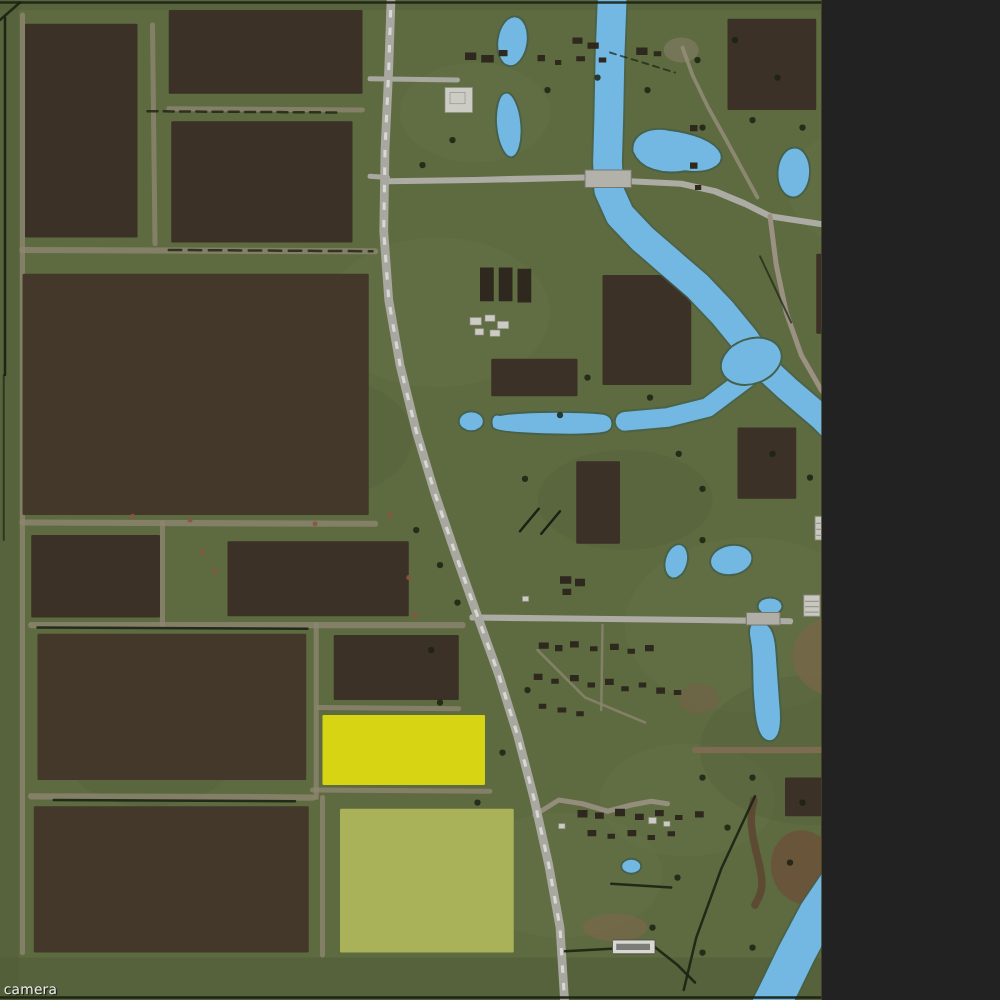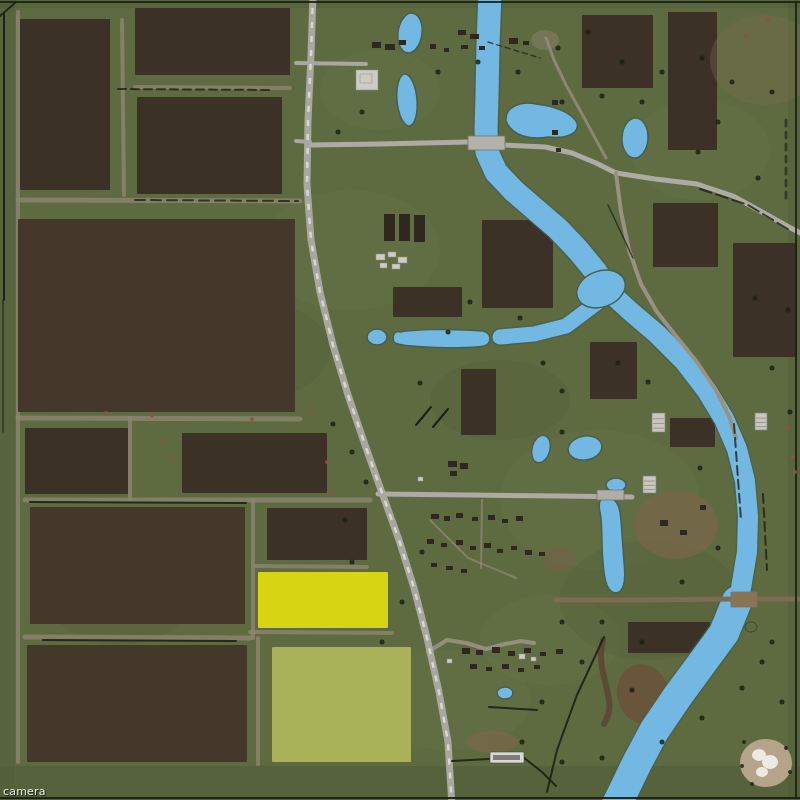--- a/index.html
+++ b/index.html
@@ -1,16 +1,16 @@
 <!DOCTYPE html>
 <html><head>
 <meta charset="utf-8">
 <style>
   html,body{margin:0;padding:0;background:#222;}
-  #viewport{position:relative;width:800px;height:800px;overflow:hidden;background:#a16207;font-family:"DejaVu Sans",sans-serif;text-align:center;}
+  #viewport{position:relative;width:657px;height:800px;overflow:hidden;background:#a16207;font-family:"DejaVu Sans",sans-serif;text-align:center;}
   #map-svg{position:absolute;left:0;top:0;display:block;}
   #camera-label{position:absolute;left:3px;bottom:2px;font-size:11px;color:#ececec;text-shadow:1px 1px 1px rgba(0,0,0,.8);letter-spacing:.2px;}
 </style>
 </head>
 <body>
 
 <div id="viewport">
   <svg id="map-svg" width="800" height="800" viewBox="0 0 800 800">
       <g>
         <rect x="0" y="0" width="800" height="800" fill="#5e6b41"></rect>

